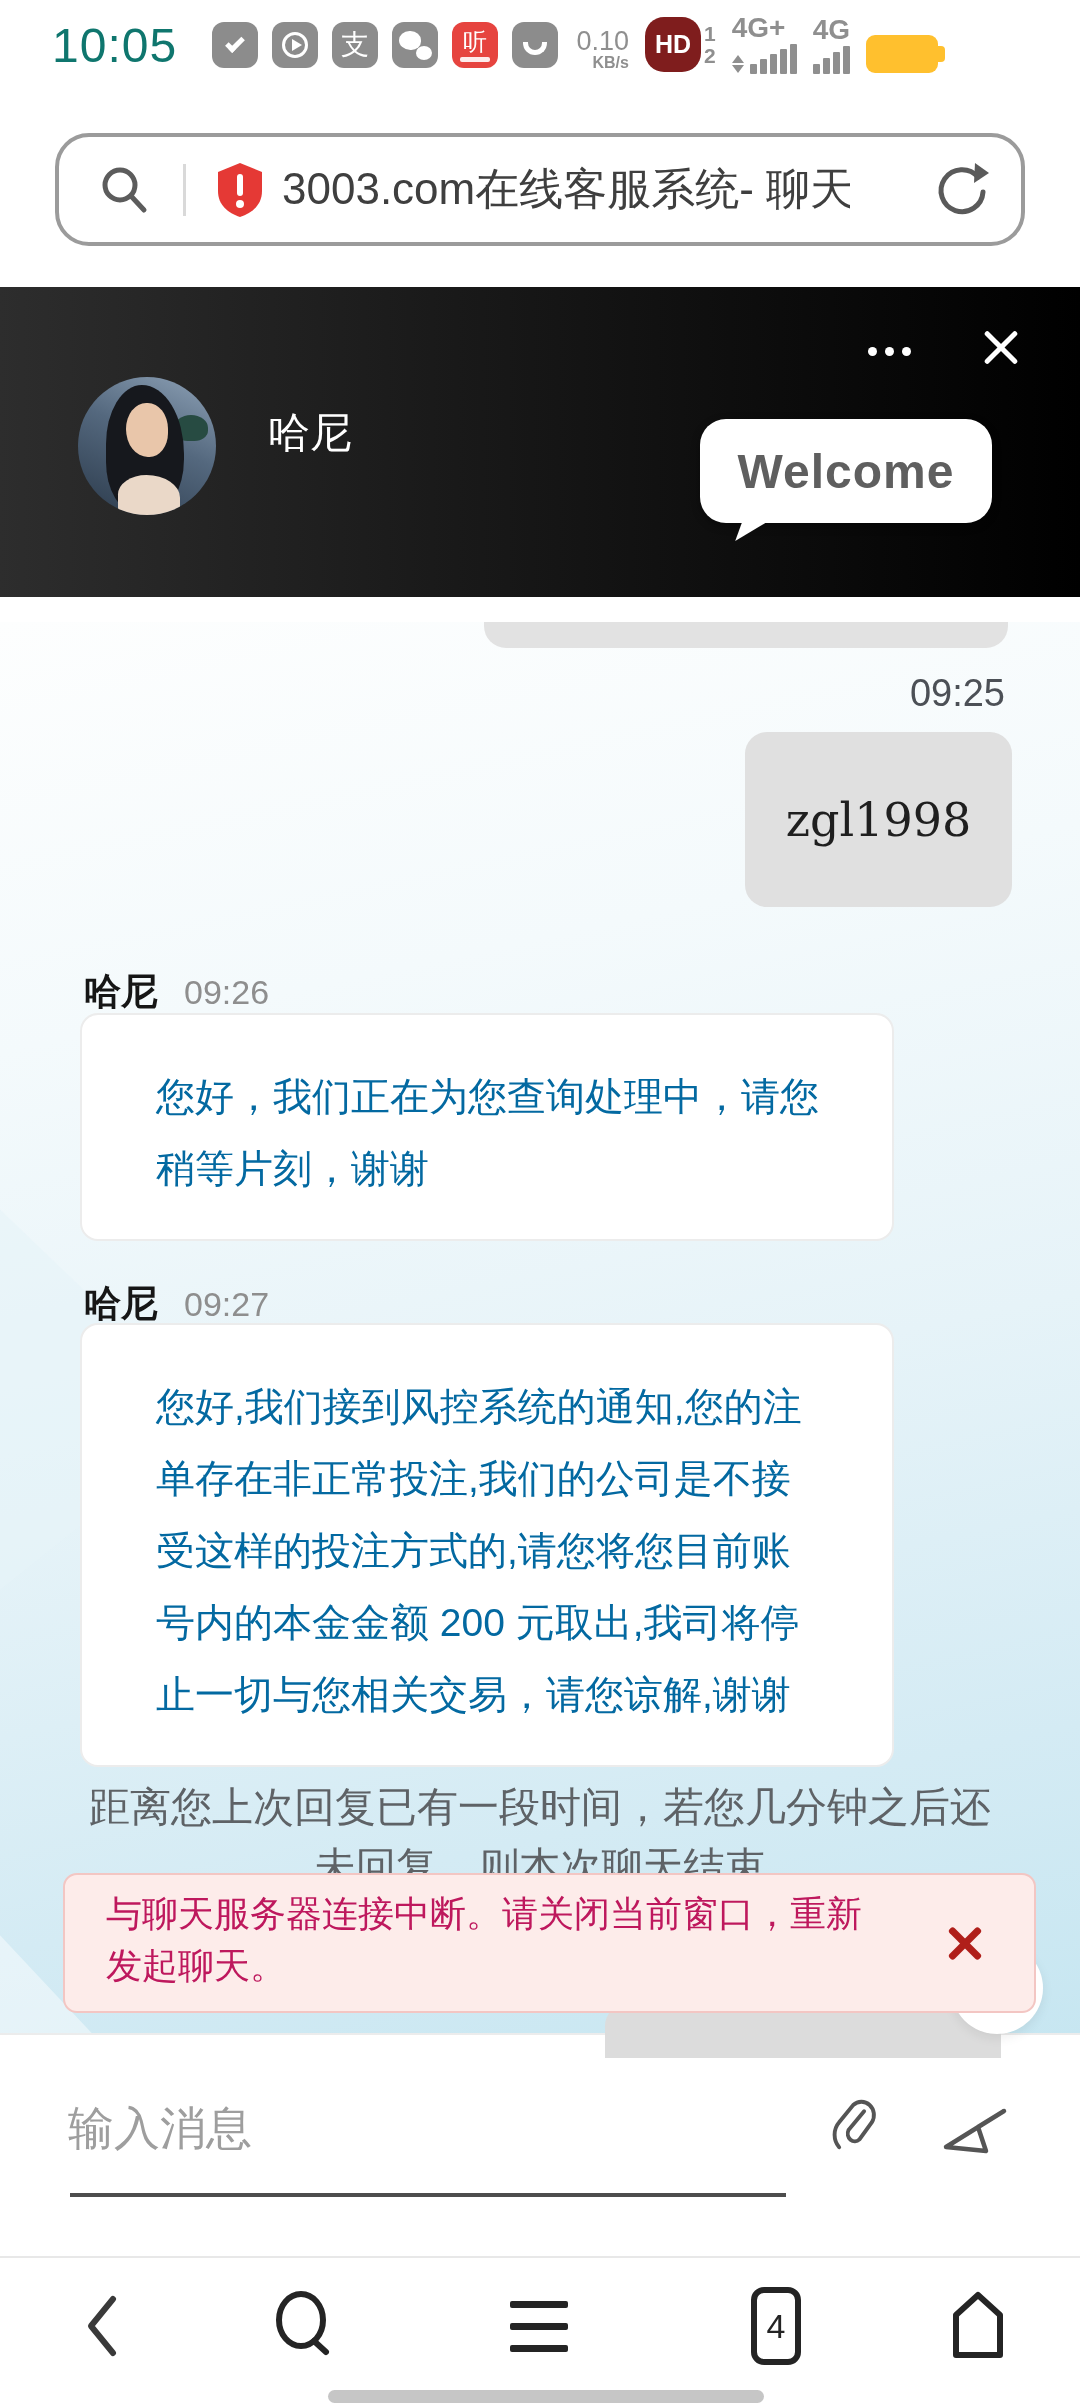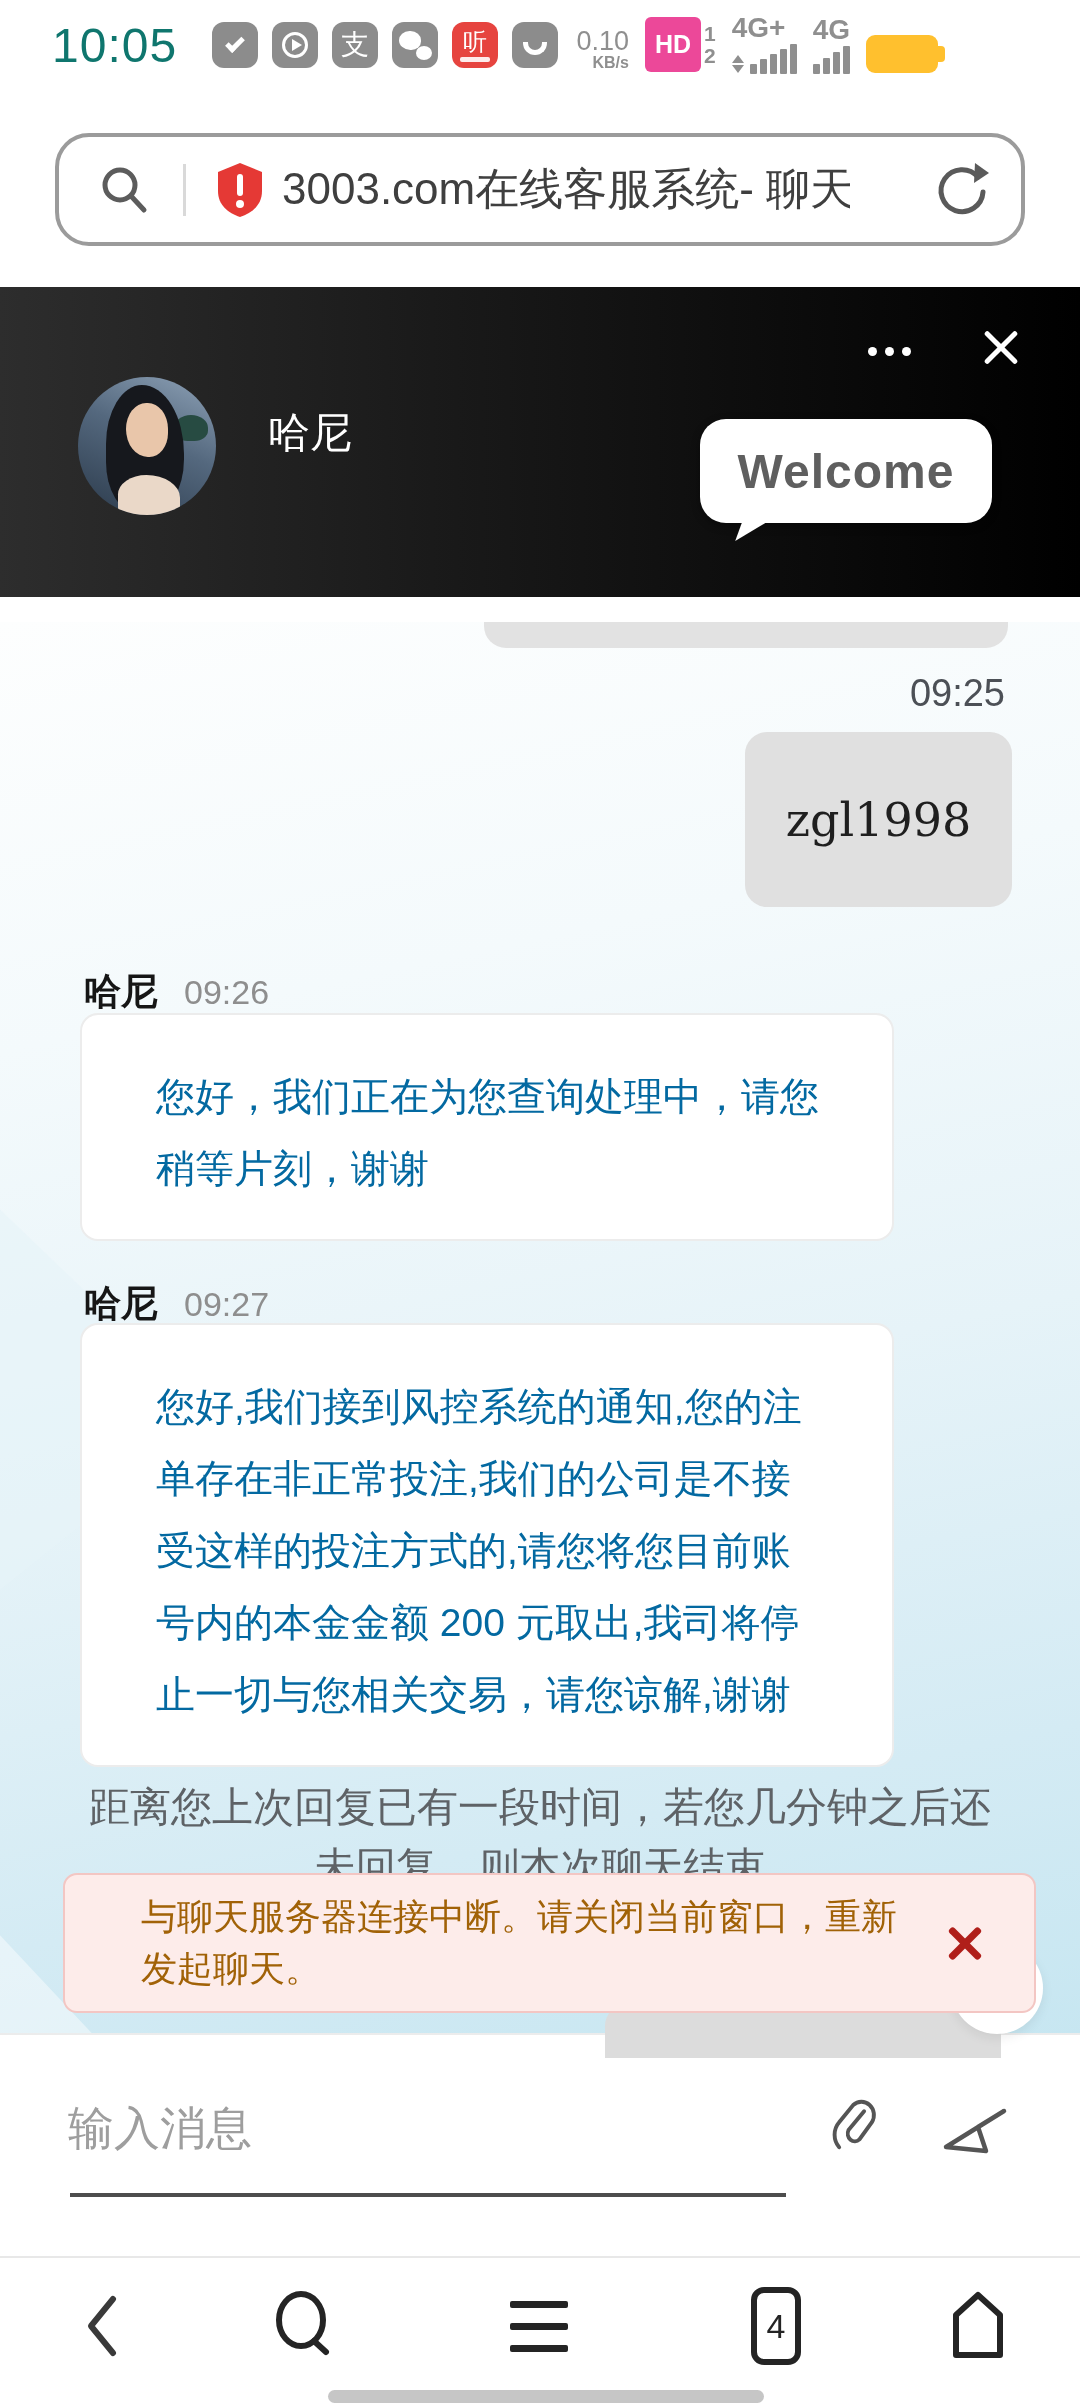--- a/index.html
+++ b/index.html
@@ -20,21 +20,21 @@
   .sb-app .bub1 { position:absolute; left:7px; top:9px; width:22px; height:19px; background:#fff; border-radius:50% 50% 46% 54%; }
   .sb-app .bub2 { position:absolute; right:6px; bottom:8px; width:16px; height:14px; background:#fff; border-radius:50%; }
   .sb-app .zh-s { color:#fff; font-size:24px; line-height:1; margin-top:2px; }
   .sb-app .mini-row { width:30px; height:5px; background:rgba(255,255,255,.9); border-radius:2px; margin-top:3px; }
   .sb-app .smile { width:24px; height:13px; border:5px solid #fff; border-top:none; border-radius:0 0 14px 14px; margin-top:6px; }
   .sb-right { position:absolute; right:142px; top:14px; display:flex; align-items:flex-end; gap:16px; }
   .sb-speed { text-align:right; color:#8f8f8f; line-height:1.05; padding-bottom:2px; }
   .sb-speed .v { font-size:27px; }
   .sb-speed .u { font-size:16px;font-weight:bold; }
   .hd-wrap { display:flex; align-items:center; gap:3px; padding-bottom:2px; }
-  .hd-badge { width:56px; height:55px; background:#ec4899; color:#fff; border-radius:6px; font-weight:bold; font-size:25px; display:flex; align-items:center; justify-content:center; }
+  .hd-badge { width:56px; height:55px; background:#7f1d1d; color:#fff; border-radius:19px; font-weight:bold; font-size:25px; display:flex; align-items:center; justify-content:center; }
   .hd-sims { display:flex; flex-direction:column; color:#8f8f8f; font-size:21px; font-weight:bold; line-height:1; gap:1px; }
   .net-block { display:flex; flex-direction:column; align-items:flex-start; }
   .net-label { font-size:28px; font-weight:bold; color:#8f8f8f; line-height:1; margin-bottom:2px; }
   .net-bars { display:flex; align-items:flex-end; gap:3px; }
   .net-arrows { display:flex; flex-direction:column; gap:2px; margin-right:3px; padding-bottom:1px; }
   .arr-up { width:0; height:0; border-left:6px solid transparent; border-right:6px solid transparent; border-bottom:8px solid #8f8f8f; }
   .arr-dn { width:0; height:0; border-left:6px solid transparent; border-right:6px solid transparent; border-top:8px solid #8f8f8f; }
   .bar { width:7px; background:#8f8f8f; border-radius:1px; }
   .battery { position:relative; width:72px; height:38px; background:#ffc02e; border-radius:9px; margin-bottom:1px; }
   .battery::after { content:""; position:absolute; right:-7px; top:11px; width:7px; height:16px; background:#ffc02e; border-radius:0 4px 4px 0; }
@@ -84,21 +84,21 @@
   .agent-row .tm { font-size:34px; color:#8e8e8e; }
   .row-1 { top:345px; } .row-2 { top:657px; }
   .agent-bubble { position:absolute; left:80px; width:814px; background:#fff; border:2px solid #ececec; border-radius:18px; padding:46px 68px 34px 74px; }
   .agent-bubble p { font-size:39px; color:#0369a1; line-height:72px; }
   .ab-1 { top:391px; } .ab-2 { top:701px; }
   .sys-line { position:absolute; left:0; width:1080px; text-align:center; font-size:41px; color:#5e6266; }
   .sys-1 { top:1158px; } .sys-2 { top:1218px; }
   .fab { position:absolute; left:951px; top:1320px; width:92px; height:92px; border-radius:50%; background:#fff; box-shadow:0 4px 12px rgba(0,0,0,.07); z-index:2; }
   .bubble-cut-bottom { position:absolute; left:605px; top:1382px; width:396px; height:54px; background:#dcdcdc; border-radius:22px 22px 0 0; z-index:1; }
   .err-banner { position:absolute; left:63px; top:1251px; width:973px; min-height:125px; background:#fdecea; border:2px solid #f3c6c3; border-radius:14px; display:flex; align-items:center; z-index:3; }
-  .err-text { width:790px; margin-left:76px; font-size:36px; line-height:1.45; color:#a16207; padding:16px 0; }
+  .err-text { width:790px; margin-left:41px; font-size:36px; line-height:1.45; color:#be185d; padding:16px 0;font-family:Liberation Mono, monospace; }
   .err-close { position:relative; width:44px; height:44px; margin-left:auto; margin-right:48px; flex:none; }
   .err-close::before,.err-close::after { content:""; position:absolute; left:2px; top:19px; width:42px; height:7px; background:#b01f1a; border-radius:3px; }
   .err-close::before { transform:rotate(45deg); }
   .err-close::after { transform:rotate(-45deg); }
 
   
   .composer { position:absolute; top:2033px; left:0; width:1080px; height:223px; background:#fff; border-top:2px solid #ececec;padding-left:28px; }
   .msg-input { position:absolute; left:68px; top:58px; width:660px; height:70px; border:none; outline:none; font-size:46px; color:#333; background:transparent; font-family:inherit; }
   .msg-input::placeholder { color:#9e9e9e; }
   .input-underline { position:absolute; left:70px; top:158px; width:716px; height:4px; background:#4d4d4d; }

